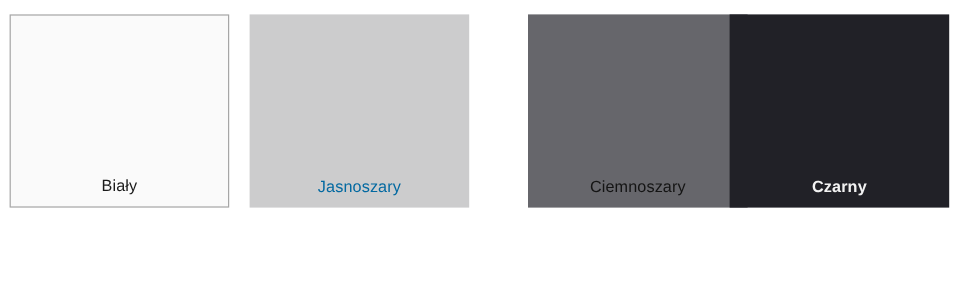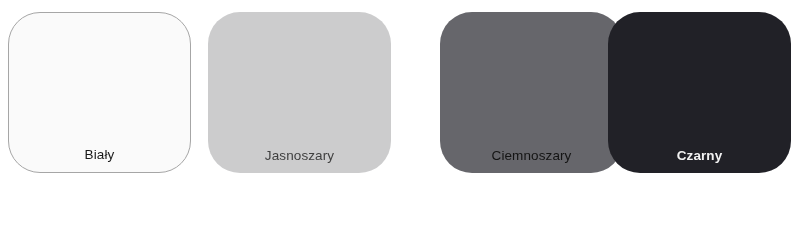--- a/index.html
+++ b/index.html
@@ -21,21 +21,20 @@
   }
   .swatch {
     position: absolute;
     top: 12px;
     width: 183px;
     height: 161px;
     box-sizing: border-box;
     display: flex;
     align-items: flex-end;
     justify-content: center;
-    border-radius: 32px;
   }
   .swatch-label {
     display: block;
     width: 100%;
     text-align: center;
     font-size: 13.5px;
     line-height: 1;
     padding-bottom: 11px;
     letter-spacing: 0.1px;
     white-space: nowrap;
@@ -50,21 +49,21 @@
 </head>
 <body>
 
 <div id="swatch-board" style="background: rgb(255, 255, 255);">
 
   <div class="swatch swatch-1" style="background: rgb(250, 250, 250); border: 1px solid rgb(166, 166, 166);">
     <span class="swatch-label" style="color: rgb(26, 26, 26);">Biały</span>
   </div>
 
   <div class="swatch swatch-2" style="background: rgb(204, 204, 205); border: 0px solid transparent;">
-    <span class="swatch-label" style="color: #404040; text-align: center;">Jasnoszary</span>
+    <span class="swatch-label" style="color: #0369a1; text-align: center;">Jasnoszary</span>
   </div>
 
   <div class="swatch swatch-3" style="background: rgb(102, 102, 107); border: 0px solid transparent;">
     <span class="swatch-label" style="color: rgb(20, 20, 20);">Ciemnoszary</span>
   </div>
 
   <div class="swatch swatch-4" style="background: rgb(33, 33, 39); border: 0px solid transparent; font-weight: bold;">
     <span class="swatch-label" style="color: rgb(242, 242, 242);">Czarny</span>
   </div>
 

